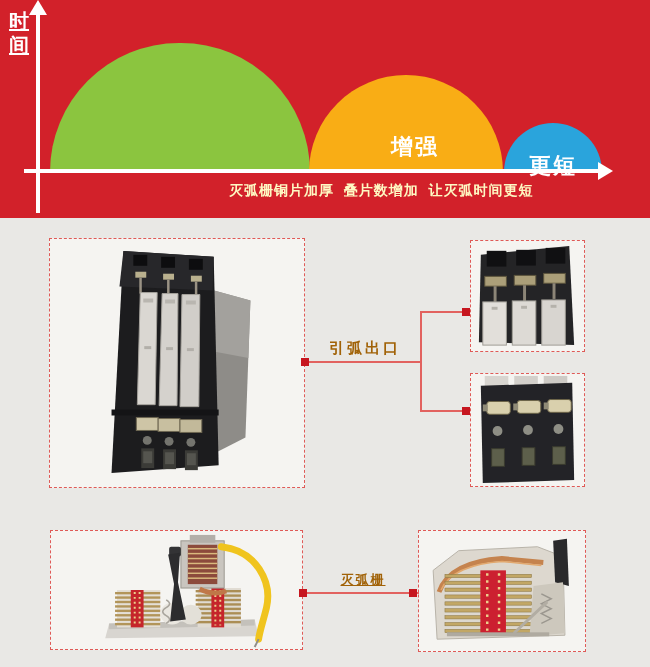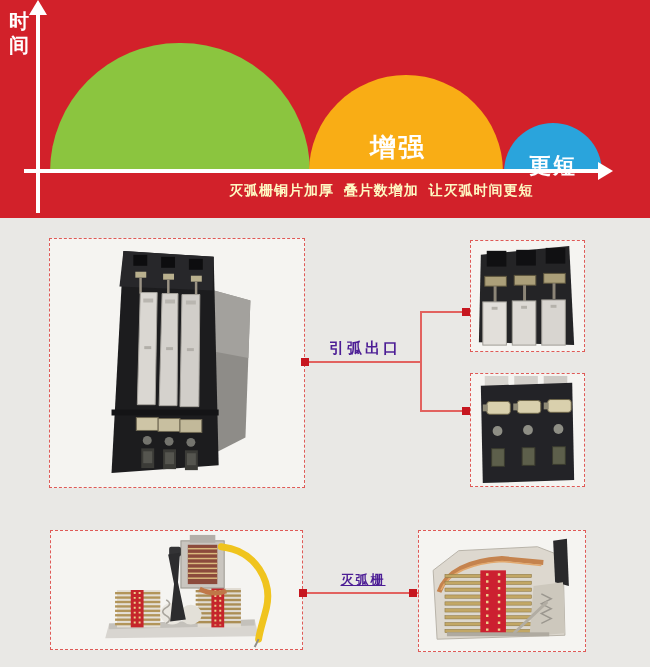--- a/index.html
+++ b/index.html
@@ -2,35 +2,35 @@
 <html><head>
 <meta charset="utf-8">
 <style>
   * { margin:0; padding:0; box-sizing:border-box; }
   html,body { width:650px; }
   body { font-family:"Liberation Sans","DejaVu Sans",sans-serif; }
   .page { position:relative; width:650px; height:667px; background:#e9e8e5; overflow:hidden; }
 
   
   .hero { position:absolute; left:0; top:0; width:650px; height:218px; background:#d2212a; }
-  .y-axis-label { position:absolute; left:9px; top:10px; width:24px; color:#fff; font-size:20px; font-weight:bold; line-height:1.18; word-break:break-all; }
+  .y-axis-label { position:absolute; left:9px; top:10px; width:24px; color:#fff; font-size:20px; font-weight:bold; line-height:1.18; word-break:break-all;text-decoration:underline; }
   .axis { position:absolute; background:#fff; }
   .y-axis-line { left:36px; top:13px; width:4px; height:200px; }
   .x-axis-line { left:24px; top:169px; width:578px; height:4px; }
   .y-arrow { position:absolute; left:29px; top:0; width:0; height:0;
     border-left:9px solid transparent; border-right:9px solid transparent; border-bottom:15px solid #fff; }
   .x-arrow { position:absolute; left:598px; top:162px; width:0; height:0;
     border-top:9px solid transparent; border-bottom:9px solid transparent; border-left:15px solid #fff; }
   .bubble { position:absolute; }
   .bubble-higher   { left:50px;  top:43px;  width:260px; height:129px; background:#8bc53f; border-radius:130px 130px 0 0; }
   .bubble-enhanced { left:309px; top:75px;  width:194px; height:97px;  background:#f9ad15; border-radius:97px 97px 0 0; }
   .bubble-shorter  { left:504px; top:123px; width:98px;  height:49px;  background:#2aa4dc; border-radius:49px 49px 0 0; }
   .bubble-label { position:absolute; color:#fff; font-weight:bold; transform:translate(-50%,-50%); white-space:nowrap; letter-spacing:2px; }
   .bl-1 { left:172px; top:140px; font-size:29px; }
-  .bl-2 { left:398px; top:147px; font-size:26px; }
+  .bl-2 { left:415px; top:147px; font-size:22px; }
   .bl-3 { left:553px; top:149px; font-size:22px;margin-top:17px; }
   .hero-caption { position:absolute; left:229px; top:182px; color:#fef9c3; font-size:14px; font-weight:bold; white-space:pre; letter-spacing:1px; }
 
   
   .panel { position:absolute; background:#f5f4f1; border:1px dashed #df5a57; }
   .panel svg { display:block; width:100%; height:100%; }
   .panel-a { left:49px;  top:238px; width:256px; height:250px; }
   .panel-b { left:470px; top:240px; width:115px; height:112px; }
   .panel-c { left:470px; top:373px; width:115px; height:114px; }
   .panel-d { left:50px;  top:530px; width:253px; height:120px; }
@@ -42,21 +42,21 @@
   .c-m-v  { left:420px; top:311px; width:2px;  height:101px; }
   .c-m-bt { left:420px; top:311px; width:46px; height:2px; }
   .c-m-bb { left:420px; top:410px; width:46px; height:2px; }
   .c-b-h  { left:303px; top:592px; width:116px; height:2px; }
   .cnode { position:absolute; width:8px; height:8px; background:#c6161f; }
   .n1 { left:301px; top:358px; }
   .n2 { left:462px; top:308px; }
   .n3 { left:462px; top:407px; }
   .n4 { left:299px; top:589px; }
   .n5 { left:409px; top:589px; }
-  .callout-label { position:absolute; transform:translate(-50%,-50%); color:#4c1d95; font-weight:bold; white-space:nowrap; }
+  .callout-label { position:absolute; transform:translate(-50%,-50%); color:#a16207; font-weight:bold; white-space:nowrap; }
   .cl-m { left:365px; top:348px; font-size:15px; letter-spacing:3px; }
   .cl-b { left:363px; top:580px; font-size:13px; letter-spacing:2px;text-decoration:underline; }
 </style>
 </head>
 <body>
 
 <div class="page">
 
   <div class="hero">
     <div class="bubble bubble-higher"></div>

